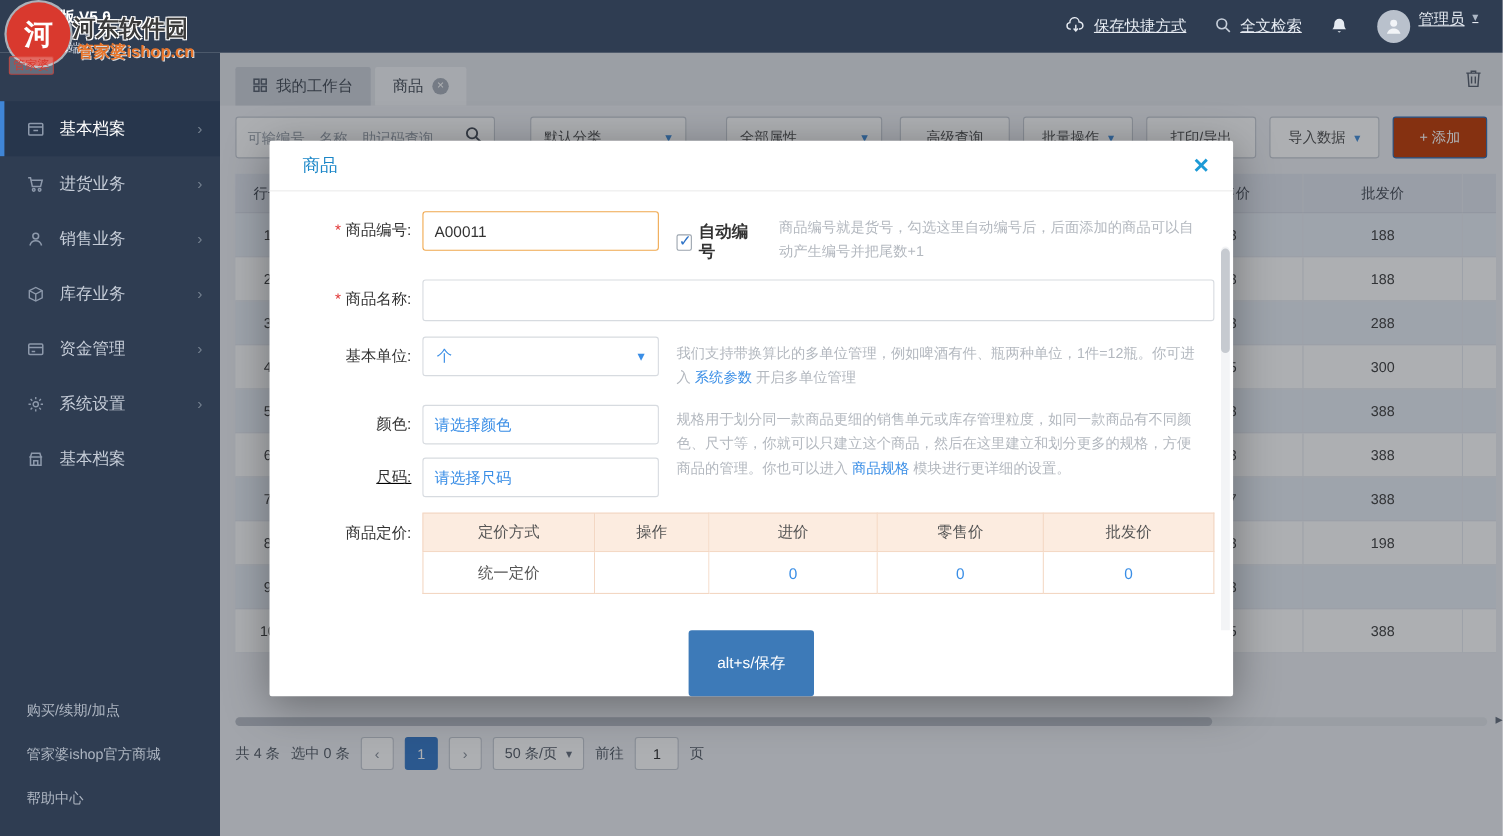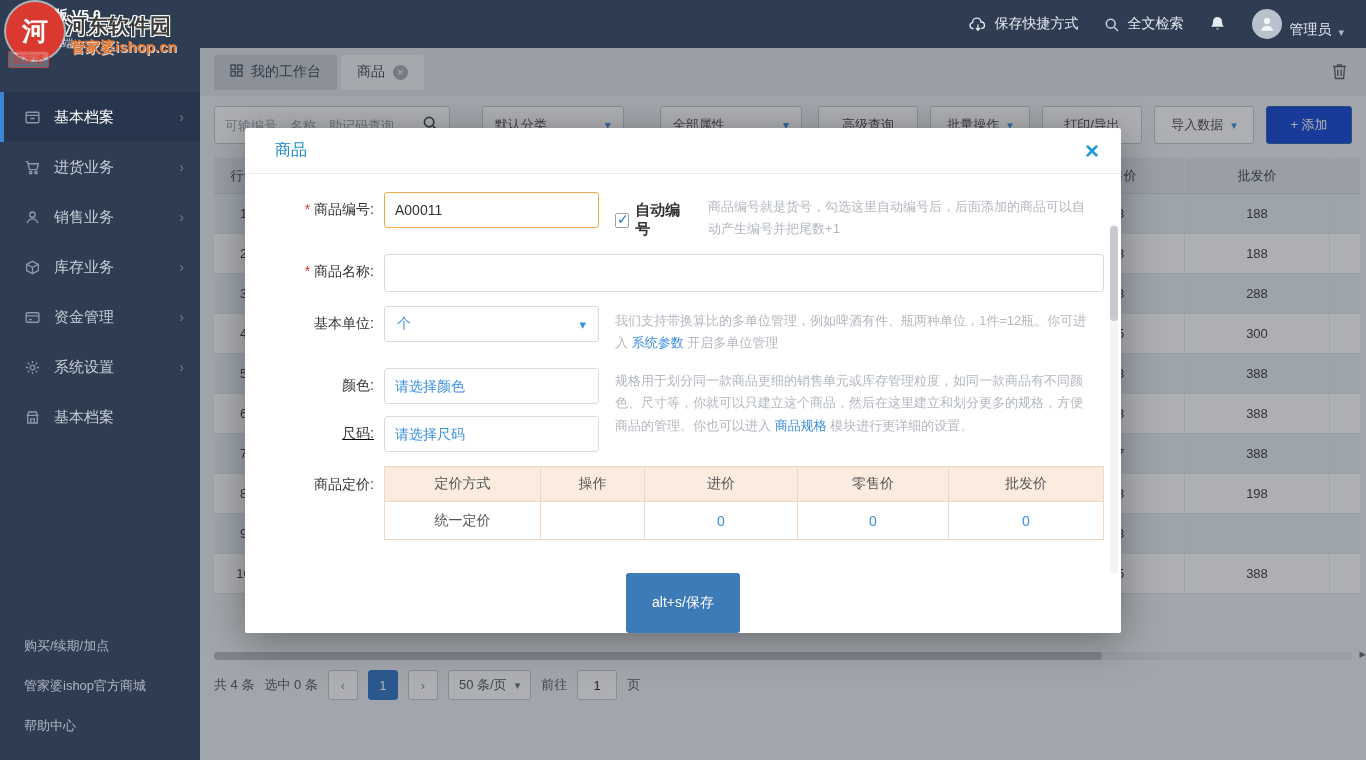--- a/index.html
+++ b/index.html
@@ -15,21 +15,21 @@
   .wm-circle { position:absolute; left:6px; top:2px; width:58px; height:58px; border-radius:50%;
     background:#d9392e; color:#fff; display:flex; align-items:center; justify-content:center;
     font-size:26px; font-weight:bold; box-shadow:0 0 0 2px rgba(255,255,255,.6); }
   .wm-site { position:absolute; left:66px; top:12px; font-size:21px; font-weight:bold; color:#3a3a3a;
     text-shadow:1px 1px 0 #fff,-1px -1px 0 #fff,1px -1px 0 #fff,-1px 1px 0 #fff; white-space:nowrap; }
   .wm-url { position:absolute; left:70px; top:38px; font-size:15px; font-weight:bold; color:#e8762c;
     text-shadow:1px 1px 0 rgba(255,255,255,.8); white-space:nowrap; }
   .wm-stamp { position:absolute; left:8px; top:51px; font-size:11px; color:#d9392e;
     border:1px solid rgba(217,57,46,.7); padding:0 3px; border-radius:2px; background:rgba(255,255,255,.25); }
   .top-actions { display:flex; align-items:center; gap:26px; padding-right:22px; height:100%; }
-  .top-action { display:flex; align-items:flex-end; gap:7px; color:#e6ebf2; font-size:14px; cursor:pointer; }
+  .top-action { display:flex; align-items:flex-start; gap:7px; color:#e6ebf2; font-size:14px; cursor:pointer;text-decoration:underline; }
   .top-action svg { display:block; }
   .avatar { width:30px; height:30px; border-radius:50%; background:#b9c1cc; display:flex; align-items:center; justify-content:center; }
   .caret { font-size:11px; color:#aeb8c6; }
 
   
   .sidebar { position:absolute; left:0; top:48px; width:200px; height:712px; background:#2f3d52; z-index:20;
     display:flex; flex-direction:column; }
   .side-menu { padding-top:44px; }
   .side-item { height:50px; display:flex; align-items:center; padding:0 16px 0 24px;
     color:#c6cdd8; font-size:15px; cursor:pointer; position:relative; }
@@ -37,21 +37,21 @@
   .side-item .arr { margin-left:auto; color:#74808f; font-size:14px; }
   .side-item.active { background:#27364c; color:#fff; }
   .side-item.active::before { content:""; position:absolute; left:0; top:0; bottom:0; width:4px; background:#3f85d6; }
   .side-footer { margin-top:auto; padding:0 0 14px 24px; }
   .side-footer div { color:#aeb6c2; font-size:13px; height:40px; display:flex; align-items:center; cursor:pointer; }
 
   
   .main { position:absolute; left:200px; top:48px; width:1166px; height:712px; background:#eef0f4; }
   .overlay { position:absolute; inset:0; background:rgba(15,20,30,.34); z-index:40; }
 
-  .tabbar { height:48px; background:#e4e7ec; display:flex; align-items:center; padding:0 0 0 14px; position:relative; }
+  .tabbar { height:48px; background:#e4e7ec; display:flex; align-items:flex-end; padding:0 0 0 14px; position:relative; }
   .tab { height:35px; display:flex; align-items:center; gap:8px; padding:0 16px; font-size:14px; color:#49505a;
     background:#cdd2da; margin-right:4px; cursor:pointer; border-radius:2px 2px 0 0; }
   .tab.active { background:#f3f5f8; }
   .tab-close { width:15px; height:15px; border-radius:50%; background:#aab1bb; color:#fff; font-size:11px;
     display:flex; align-items:center; justify-content:center; line-height:1; }
   .trash { position:absolute; right:18px; top:14px; color:#5a6270; cursor:pointer; }
 
   .toolbar { height:58px; display:flex; align-items:center; gap:16px; padding:0 14px; }
   .search-box { width:250px; height:38px; background:#fff; border:1px solid #c7ccd4; border-radius:3px;
     display:flex; align-items:center; padding:0 10px; }
@@ -59,21 +59,21 @@
     font-family:inherit; }
   .search-box input::placeholder { color:#9aa1ab; }
   .sel { height:38px; background:#fff; border:1px solid #c7ccd4; border-radius:3px; display:flex; align-items:center;
     justify-content:space-between; padding:0 12px; font-size:13px; color:#555; cursor:pointer; }
   .sel .caret { color:#4a90d9; font-size:12px; }
   .sel.cat { width:150px; margin-left:16px; }
   .sel.attr { width:150px; margin-left:20px; }
   .tb-buttons { margin-left:auto; display:flex; gap:12px; }
   .tb-btn { height:38px; min-width:100px; background:#fff; border:1px solid #c7ccd4; border-radius:3px;
     display:flex; align-items:center; justify-content:center; gap:8px; font-size:13px; color:#555; cursor:pointer; padding:0 12px; }
-  .tb-btn.primary { background:#1d4ed8; border-color:#2f6db5; color:#fff; min-width:86px;text-align:right; }
+  .tb-btn.primary { background:#c2410c; border-color:#2f6db5; color:#fff; min-width:86px;text-align:right; }
 
   .grid-table { margin:4px 0 0 14px; width:1146px; font-size:13px; color:#444; }
   .g-row { display:grid; grid-template-columns:60px 1fr 135px 145px 30px; height:40px; align-items:center;
     border-bottom:1px solid #e3e7ee; background:#fff; }
   .g-row.head { height:36px; background:#e1e5ee; color:#4a505a; border-bottom:1px solid #d3d8e2; }
   .g-row.odd { background:#e9eef6; }
   .g-cell { text-align:center; border-right:1px solid #e8ebf1; height:100%; display:flex; align-items:center; justify-content:center; }
   .g-cell.last { border-right:0; }
 
   .hscroll { position:absolute; left:14px; right:14px; top:604px; height:8px; background:#e2e5ea; border-radius:4px; }

